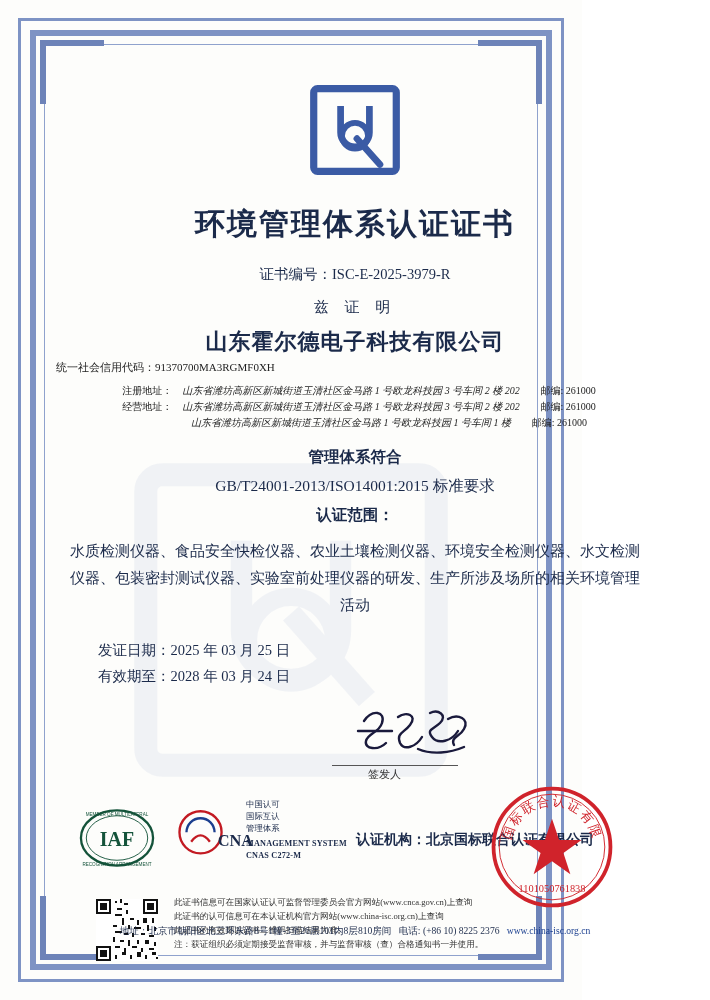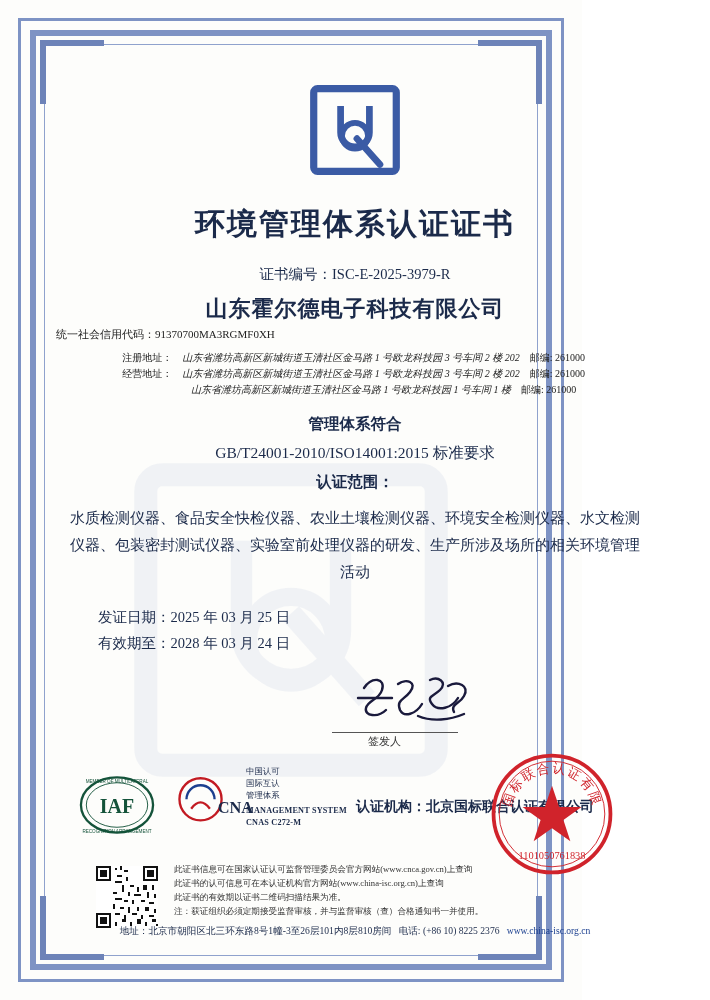--- a/index.html
+++ b/index.html
@@ -59,21 +59,21 @@
     text-align:left;font-size:11px;margin-top:3px;color:#222;
   }
 
   .addr-block{margin-top:8px;}
   .addr-row{
     display:flex;align-items:flex-start;font-size:10px;line-height:16px;
     color:#222;justify-content:center;
   }
   .addr-label{width:58px;text-align:right;flex:none;}
   .addr-text{flex:none;max-width:430px;padding:0 10px;text-align:left;font-style:italic;}
-  .addr-zip{width:66px;flex:none;text-align:left;}
+  .addr-zip{width:66px;flex:none;text-align:right;}
 
   .conform{
     text-align:center;font-size:15.5px;font-weight:bold;margin-top:16px;
   }
   .standard{
     text-align:center;font-size:15.5px;margin-top:8px;
   }
   .scope-label{
     text-align:center;font-size:15.5px;font-weight:bold;margin-top:8px;
   }
@@ -141,20 +141,21 @@
         <path d="M104 118 l48 54" stroke="#3b5ba5" stroke-width="14" fill="none" stroke-linecap="round"></path>
       </svg>
     </div>
 
     <div class="title">环境管理体系认证证书</div>
 
     <div class="cert-no">
       <span>证书编号：</span><span>ISC-E-2025-3979-R</span>
     </div>
 
+    <div class="hereby">兹 证 明</div>
 
     <div class="company">山东霍尔德电子科技有限公司</div>
 
     <div class="credit">
       <span>统一社会信用代码：</span><span>91370700MA3RGMF0XH</span>
     </div>
 
     <div class="addr-block">
       <div class="addr-row">
         <span class="addr-label">注册地址：</span>
@@ -167,21 +168,21 @@
         <span class="addr-zip"><span>邮编:</span> <span>261000</span></span>
       </div>
       <div class="addr-row">
         <span class="addr-label"></span>
         <span class="addr-text">山东省潍坊高新区新城街道玉清社区金马路 1 号欧龙科技园 1 号车间 1 楼</span>
         <span class="addr-zip"><span>邮编:</span> <span>261000</span></span>
       </div>
     </div>
 
     <div class="conform">管理体系符合</div>
-    <div class="standard">GB/T24001-2010/ISO14001:2015 标准要求</div>
+    <div class="standard">GB/T24001-2013/ISO14001:2015 标准要求</div>
     <div class="scope-label">认证范围：</div>
     <div class="scope-text">水质检测仪器、食品安全快检仪器、农业土壤检测仪器、环境安全检测仪器、水文检测仪器、包装密封测试仪器、实验室前处理仪器的研发、生产所涉及场所的相关环境管理活动</div>
 
     <div class="dates">
       <div class="date-row">
         <span>发证日期：</span><span>2025 年 03 月 25 日</span>
       </div>
       <div class="date-row">
         <span>有效期至：</span><span>2028 年 03 月 24 日</span>
       </div>

